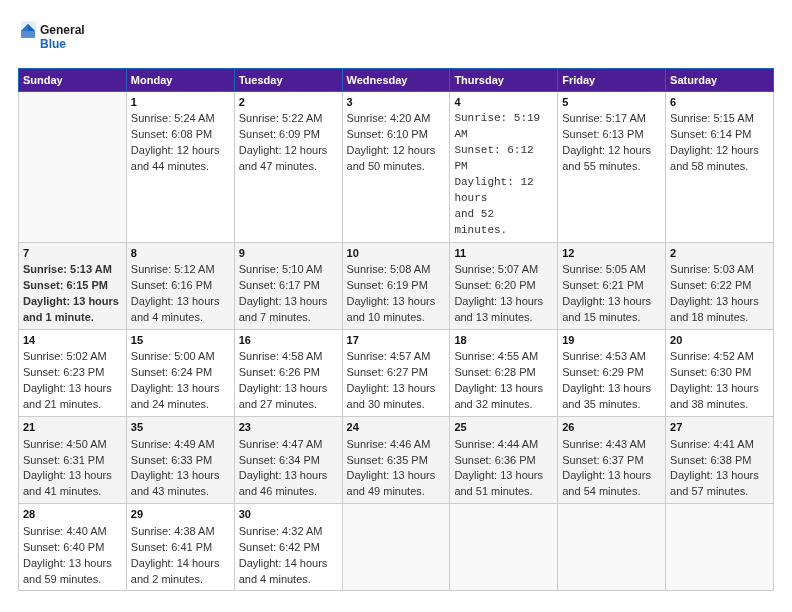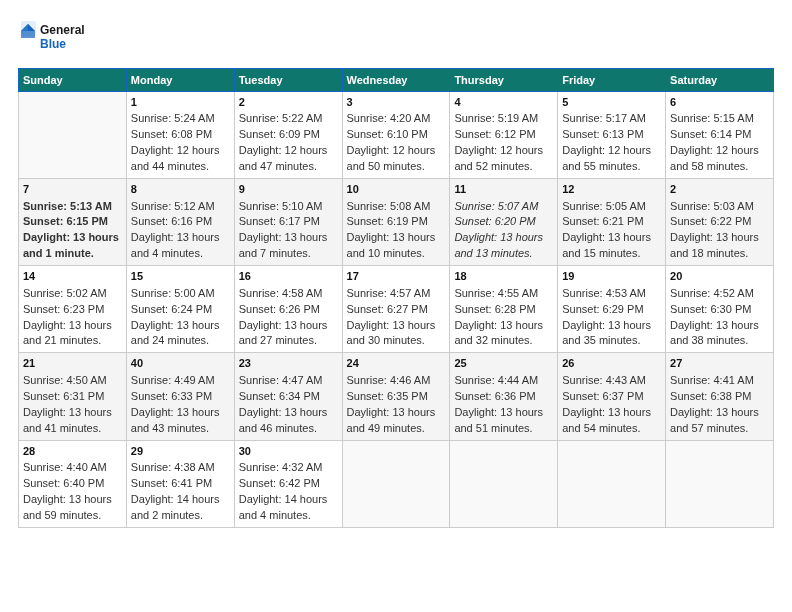--- a/index.html
+++ b/index.html
@@ -41,21 +41,21 @@
       font-size: 13px;
       color: #444;
     }
     .calendar-table {
       width: 100%;
       border-collapse: collapse;
       flex: 1;
       font-size: 9.5px;
     }
     .calendar-table thead tr th {
-      background-color: #0f766e;
+      background-color: #4c1d95;
       color: #fff;
       font-weight: bold;
       font-size: 11px;
       padding: 5px 4px;
       text-align: left;
       border: 1px solid #1565c0;
     }
     .calendar-table tbody tr td {
       border: 1px solid #ccc;
       vertical-align: top;
@@ -137,21 +137,21 @@
           </td>
           <td>
             <div class="day-number">3</div>
             <div class="day-info" style="white-space: pre-line;">Sunrise: 4:20 AM
 Sunset: 6:10 PM
 Daylight: 12 hours
 and 50 minutes.</div>
           </td>
           <td>
             <div class="day-number">4</div>
-            <div class="day-info" style="white-space: pre-line;">Sunrise: 5:19 AM
+            <div class="day-info" style="white-space: pre-line; font-family: Liberation Mono, monospace;">Sunrise: 5:19 AM
 Sunset: 6:12 PM
 Daylight: 12 hours
 and 52 minutes.</div>
           </td>
           <td>
             <div class="day-number">5</div>
             <div class="day-info" style="white-space: pre-line;">Sunrise: 5:17 AM
 Sunset: 6:13 PM
 Daylight: 12 hours
 and 55 minutes.</div>
@@ -188,21 +188,21 @@
           </td>
           <td>
             <div class="day-number">10</div>
             <div class="day-info" style="white-space: pre-line;">Sunrise: 5:08 AM
 Sunset: 6:19 PM
 Daylight: 13 hours
 and 10 minutes.</div>
           </td>
           <td>
             <div class="day-number">11</div>
-            <div class="day-info" style="white-space: pre-line; font-style: italic;">Sunrise: 5:07 AM
+            <div class="day-info" style="white-space: pre-line;">Sunrise: 5:07 AM
 Sunset: 6:20 PM
 Daylight: 13 hours
 and 13 minutes.</div>
           </td>
           <td>
             <div class="day-number">12</div>
             <div class="day-info" style="white-space: pre-line;">Sunrise: 5:05 AM
 Sunset: 6:21 PM
 Daylight: 13 hours
 and 15 minutes.</div>
@@ -268,21 +268,21 @@
         </tr>
         <tr class="row-shaded">
           <td>
             <div class="day-number">21</div>
             <div class="day-info" style="white-space: pre-line;">Sunrise: 4:50 AM
 Sunset: 6:31 PM
 Daylight: 13 hours
 and 41 minutes.</div>
           </td>
           <td>
-            <div class="day-number">40</div>
+            <div class="day-number">35</div>
             <div class="day-info" style="white-space: pre-line;">Sunrise: 4:49 AM
 Sunset: 6:33 PM
 Daylight: 13 hours
 and 43 minutes.</div>
           </td>
           <td>
             <div class="day-number">23</div>
             <div class="day-info" style="white-space: pre-line;">Sunrise: 4:47 AM
 Sunset: 6:34 PM
 Daylight: 13 hours

